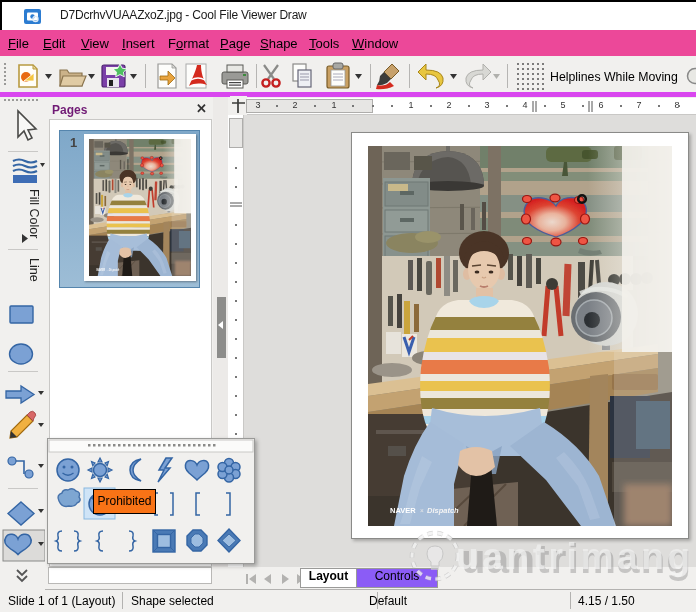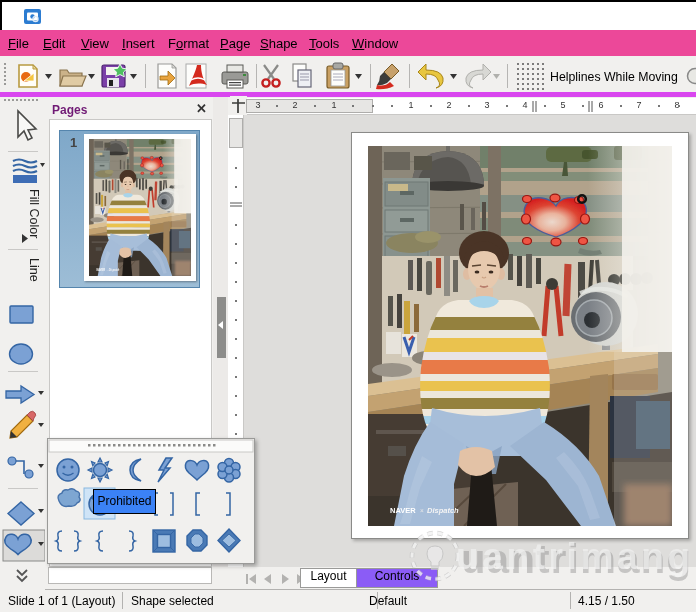--- a/index.html
+++ b/index.html
@@ -35,39 +35,40 @@
 #hruler { left:247px; top:98px; width:449px; height:17px; background:#fff; border-bottom:1px solid #c9c8c6; }
 #hrgray { left:246px; top:99px; width:127px; height:14px; background:#e7e6e4; border:1px solid #aeadab; }
 #vruler { left:228px; top:115px; width:16px; height:452px; background:#fff; border-right:1px solid #c9c8c6; }
 #vrgray { left:229px; top:118px; width:14px; height:30px; background:#e7e6e4; border:1px solid #aeadab; }
 
 #canvas { left:244px; top:115px; width:452px; height:452px; background:#dedddb; }
 #page { left:351px; top:132px; width:338px; height:407px; background:#fff; border:1px solid #8a8a88; box-shadow:2px 2px 3px rgba(0,0,0,0.25); }
 #photo { left:368px; top:146px; width:304px; height:380px; }
 
 #palette { left:47px; top:438px; width:208px; height:126px; background:#f1f0ee; border:1px solid #9a9a98; box-shadow:2px 2px 4px rgba(0,0,0,0.3); z-index:10; }
-#tooltip { left:93px; top:489px; z-index:30; width:63px; height:25px; background:#3b82f6; border:1px solid #000; font-size:12px; color:#000; text-align:center; line-height:23px; z-index:30; }
+#tooltip { left:93px; top:489px; z-index:30; width:63px; height:25px; background:#f97316; border:1px solid #000; font-size:12px; color:#000; text-align:center; line-height:23px; z-index:30; }
 
 #botrow { left:0; top:567px; width:696px; height:22px; background:#f1f0ee; }
 .tab { position:absolute; top:568px; height:20px; border:1px solid #9a9a98; background:#8b5cf6; font-size:12px; color:#000; text-align:center; }
 #statusbar { left:0; top:589px; width:696px; height:23px; background:#f1f0ee; border-top:1px solid #b3b2b0; }
 .st { position:absolute; top:594px; font-size:12px; color:#000; }
 .sdiv { position:absolute; top:592px; width:1px; height:17px; background:#b3b2b0; }
 
 #wmark { left:402px; top:527px; width:294px; height:56px; z-index:40; pointer-events:none; }
 </style>
 </head>
 <body>
 <div id="stage">
   <div id="titlebar" class="abs"></div>
   <div id="titleicon" class="abs"><svg width="17" height="15">
         <rect x="3" y="3.5" width="11" height="8" rx="1" fill="#fff"></rect>
         <circle cx="8.5" cy="7.5" r="2.2" fill="#2c7cd1"></circle>
         <circle cx="11.5" cy="10" r="2.6" fill="none" stroke="#dce9f7" stroke-width="1.2"></circle>
       </svg></div>
+  <div id="titletxt" class="abs">D7DcrhvVUAAZxoZ.jpg - Cool File Viewer Draw</div>
 
   <div id="menubar" class="abs">
     <span class="mi" style="left:8px"><u>F</u>ile</span>
     <span class="mi" style="left:43px"><u>E</u>dit</span>
     <span class="mi" style="left:81px"><u>V</u>iew</span>
     <span class="mi" style="left:122px"><u>I</u>nsert</span>
     <span class="mi" style="left:168px">F<u>o</u>rmat</span>
     <span class="mi" style="left:220px"><u>P</u>age</span>
     <span class="mi" style="left:260px"><u>S</u>hape</span>
     <span class="mi" style="left:309px"><u>T</u>ools</span>
@@ -839,21 +840,21 @@
       <g fill="#b3b2b0">
           <rect x="7" y="3" width="2" height="10"></rect>
           <path d="M17,3 L17,13 L10,8 Z"></path>
           <path d="M32,3 L32,13 L25,8 Z"></path>
           <path d="M43,3 L43,13 L50,8 Z"></path>
           <path d="M58,3 L58,13 L65,8 Z"></path>
           <rect x="66" y="3" width="2" height="10"></rect>
         </g>
     </svg>
   </div>
-  <div class="tab abs" style="left:300px; width:57px; background:#fff; font-weight:normal;">Layout</div>
+  <div class="tab abs" style="left:300px; width:57px; background:#fff; font-weight:bold;">Layout</div>
   <div class="tab abs" style="left:356px; width:82px;">Controls</div>
 
   <div id="statusbar" class="abs"></div>
   <span class="st" style="left:8px">Slide 1 of 1 (Layout)</span>
   <div class="sdiv" style="left:122px"></div>
   <span class="st" style="left:131px">Shape selected</span>
   <div class="sdiv" style="left:377px"></div>
   <span class="st" style="left:369px">Default</span>
   <div class="sdiv" style="left:570px"></div>
   <span class="st" style="left:578px">4.15 / 1.50</span>

